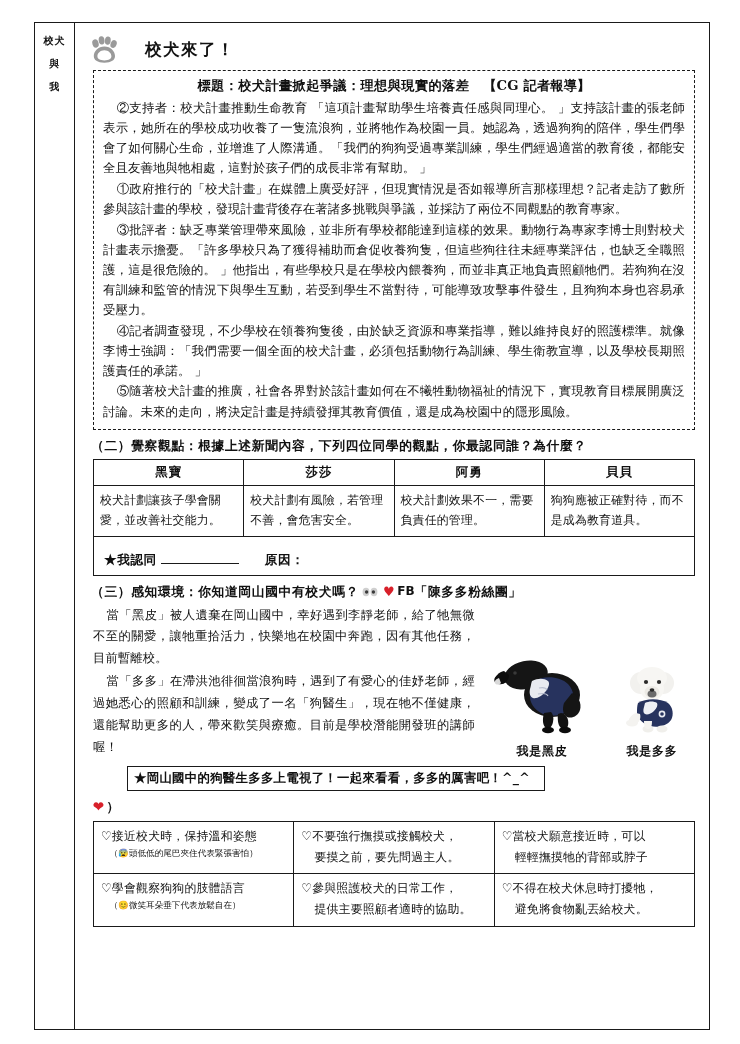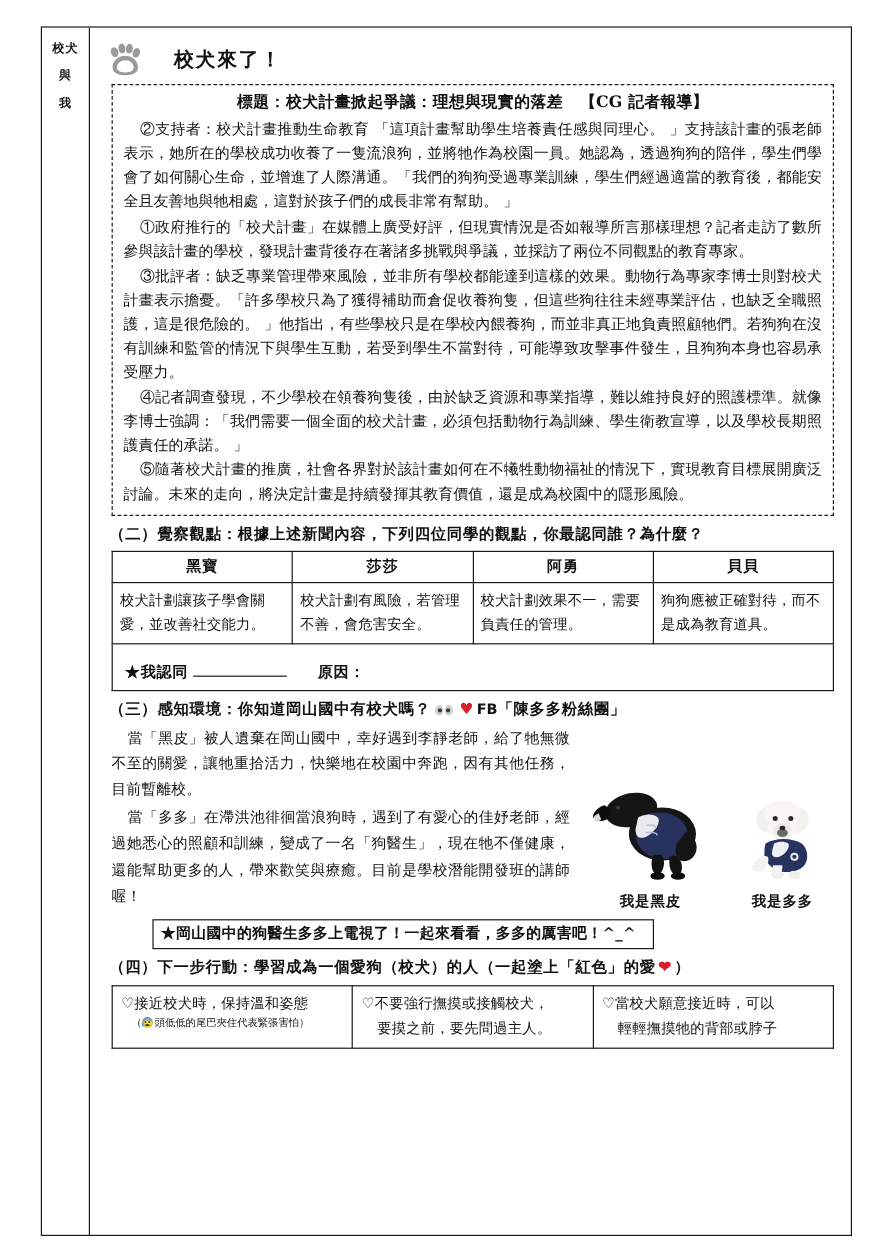--- a/index.html
+++ b/index.html
@@ -432,21 +432,20 @@
               <path d="M30 60c0 5 1 8 4 8s4-3 4-8z" fill="#f4f3f0"></path>
             </svg>
             <div class="photo-caption">我是多多</div>
           </div>
         </div>
       </div>
 
       <div class="tv-banner">★岡山國中的狗醫生多多上電視了！一起來看看，多多的厲害吧！^_^</div>
 
       <div class="sec-head">
-        <span>（四）下一步行動：學習成為一個愛狗（校犬）的人（一起塗上「紅色」的愛</span>
         <span class="heart">❤</span>
         <span>）</span>
       </div>
 
       <div class="action-wrap">
         <table class="action">
           <tbody>
             <tr>
               <td>
                 <span class="l1">♡接近校犬時，保持溫和姿態</span>
@@ -454,19 +453,33 @@
               </td>
               <td>
                 <span class="l1">♡不要強行撫摸或接觸校犬，</span>
                 <span class="l2">要摸之前，要先問過主人。</span>
               </td>
               <td>
                 <span class="l1">♡當校犬願意接近時，可以</span>
                 <span class="l2">輕輕撫摸牠的背部或脖子</span>
               </td>
             </tr>
+            <tr>
+              <td>
+                <span class="l1">♡學會觀察狗狗的肢體語言</span>
+                <span class="note">（😊微笑耳朵垂下代表放鬆自在）</span>
+              </td>
+              <td>
+                <span class="l1">♡參與照護校犬的日常工作，</span>
+                <span class="l2">提供主要照顧者適時的協助。</span>
+              </td>
+              <td>
+                <span class="l1">♡不得在校犬休息時打擾牠，</span>
+                <span class="l2">避免將食物亂丟給校犬。</span>
+              </td>
+            </tr>
           </tbody>
         </table>
       </div>
 
     </div>
   </div>
 </div>
 
 </body></html>

